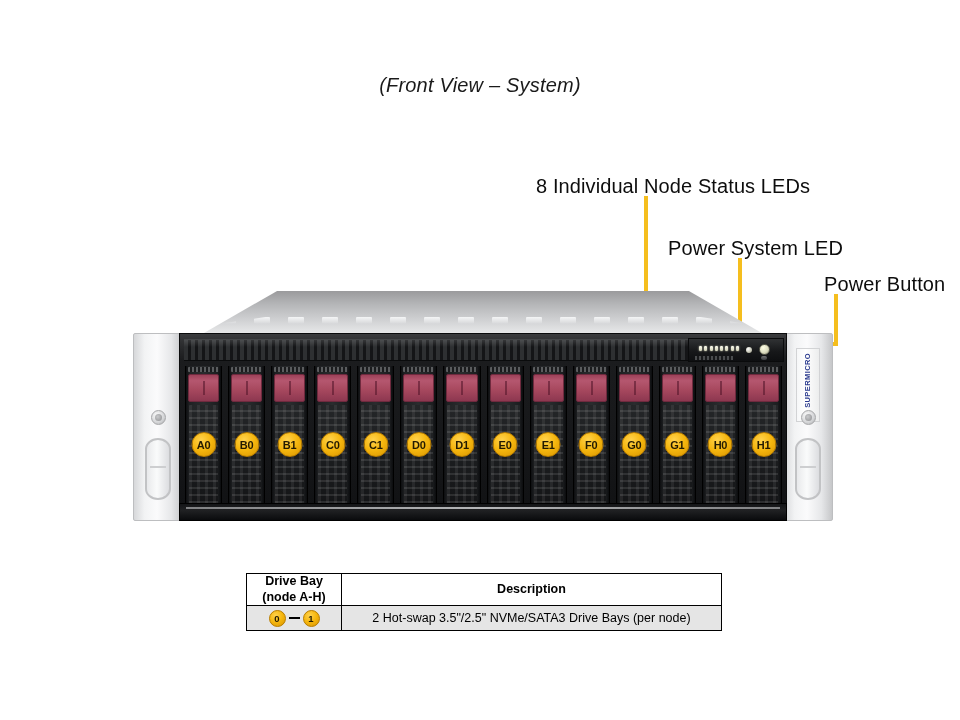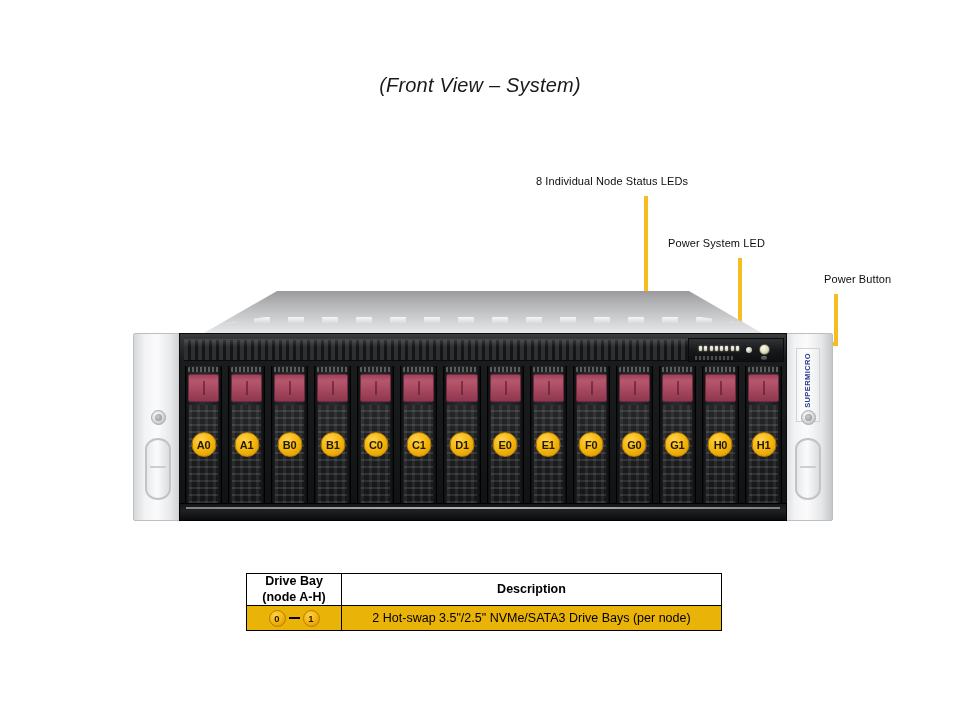--- a/index.html
+++ b/index.html
@@ -26,21 +26,21 @@
     font-style: italic;
     font-size: 20px;
     font-weight: 500;
     letter-spacing: .2px;
     color: #1a1a1a;
   }
 
   
   .callout-label {
     position: absolute;
-    font-size: 11px;
+    font-size: 20px;
     color: #0d0d0d;
     white-space: nowrap;
     letter-spacing: .1px;
   }
   #label-node-leds  { left: 536px; top: 175px; }
   #label-pwr-fail   { left: 668px; top: 237px; }
   #label-pwr-btn    { left: 824px; top: 273px; }
 
   
   #leaders {
@@ -401,21 +401,21 @@
   .th-cell {
     text-align: center;
     font-size: 12.5px;
     font-weight: bold;
     line-height: 1.25;
     padding: 7px 4px;
     background: #ffffff;
     color:#000;
   }
   .col-bay   { width: 94px; }
-  .row-data td { background: #eab308; height: 24px; }
+  .row-data td { background: #e5e5e5; height: 24px; }
   .bay-cell {
     text-align: center;
     white-space: nowrap;
   }
   .mini-badge {
     display: inline-flex;
     align-items: center;
     justify-content: center;
     width: 17px; height: 17px;
     border-radius: 50%;
@@ -525,27 +525,20 @@
           <div class="handle"></div>
           <div class="mesh"></div>
           <div class="foot"></div>
           <div class="badge">A0</div>
         </div>
         <div class="bay">
           <div class="latch"></div>
           <div class="handle"></div>
           <div class="mesh"></div>
           <div class="foot"></div>
-          <div class="badge">A1</div>
-        </div>
-        <div class="bay">
-          <div class="latch"></div>
-          <div class="handle"></div>
-          <div class="mesh"></div>
-          <div class="foot"></div>
           <div class="badge">B0</div>
         </div>
         <div class="bay">
           <div class="latch"></div>
           <div class="handle"></div>
           <div class="mesh"></div>
           <div class="foot"></div>
           <div class="badge">B1</div>
         </div>
         <div class="bay">
@@ -554,20 +547,27 @@
           <div class="mesh"></div>
           <div class="foot"></div>
           <div class="badge">C0</div>
         </div>
         <div class="bay">
           <div class="latch"></div>
           <div class="handle"></div>
           <div class="mesh"></div>
           <div class="foot"></div>
           <div class="badge">C1</div>
+        </div>
+        <div class="bay">
+          <div class="latch"></div>
+          <div class="handle"></div>
+          <div class="mesh"></div>
+          <div class="foot"></div>
+          <div class="badge">D0</div>
         </div>
         <div class="bay">
           <div class="latch"></div>
           <div class="handle"></div>
           <div class="mesh"></div>
           <div class="foot"></div>
           <div class="badge">D1</div>
         </div>
         <div class="bay">
           <div class="latch"></div>

